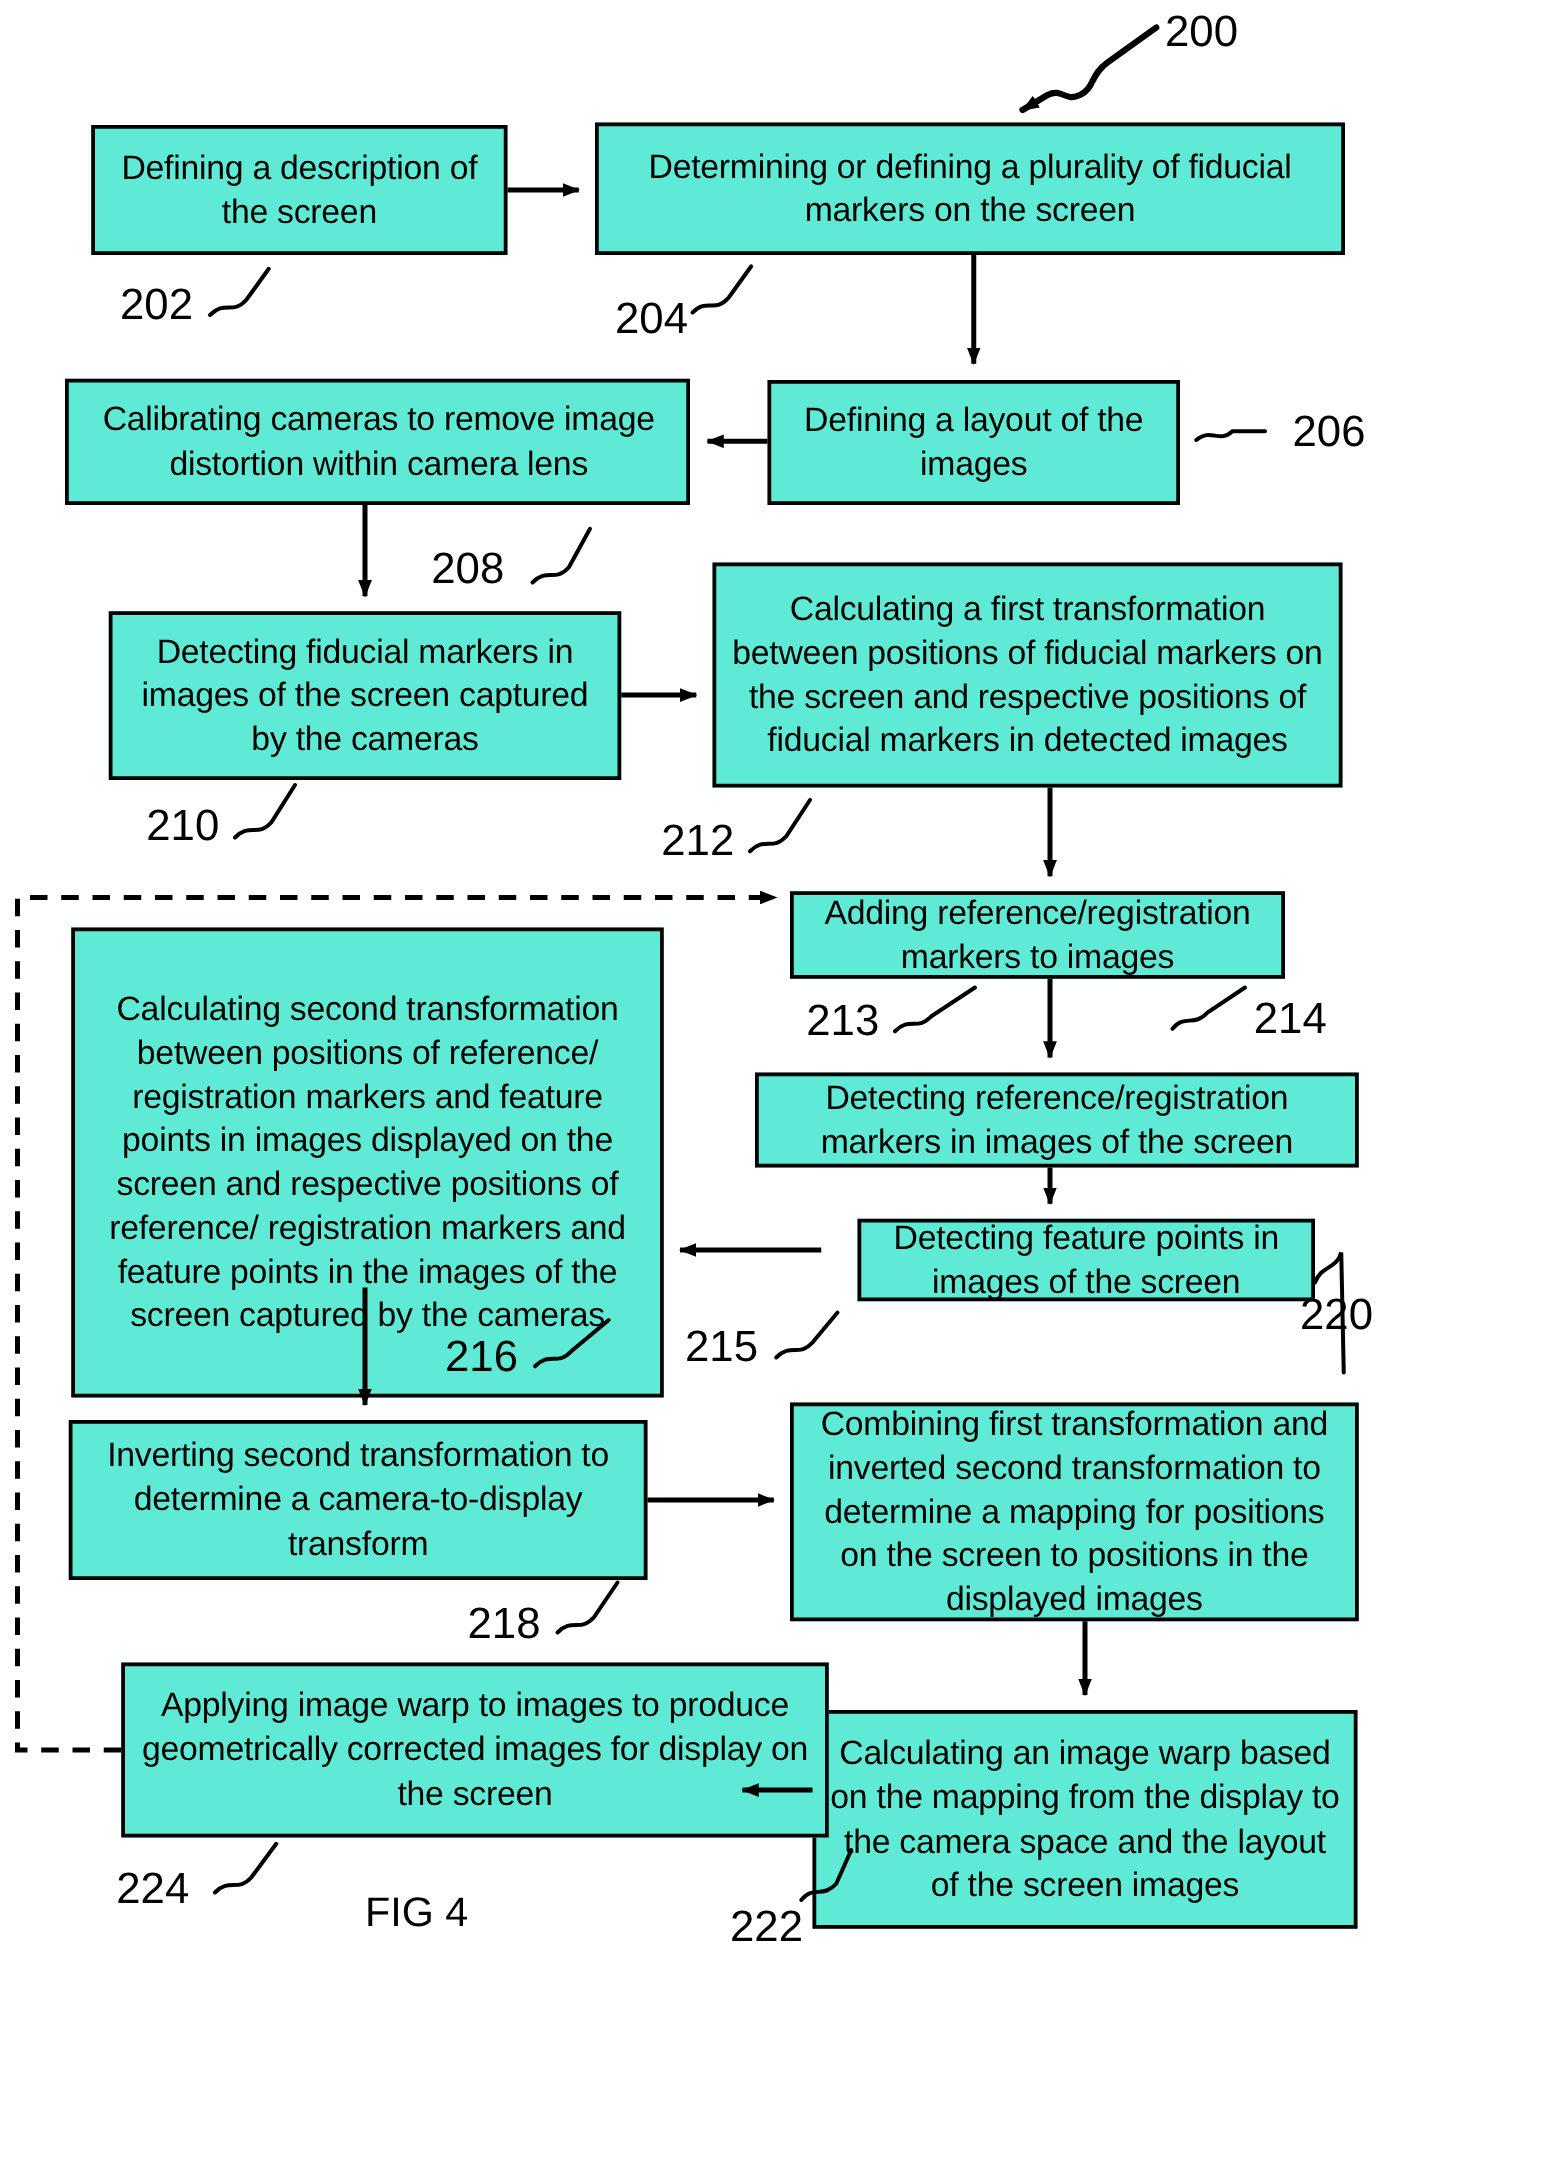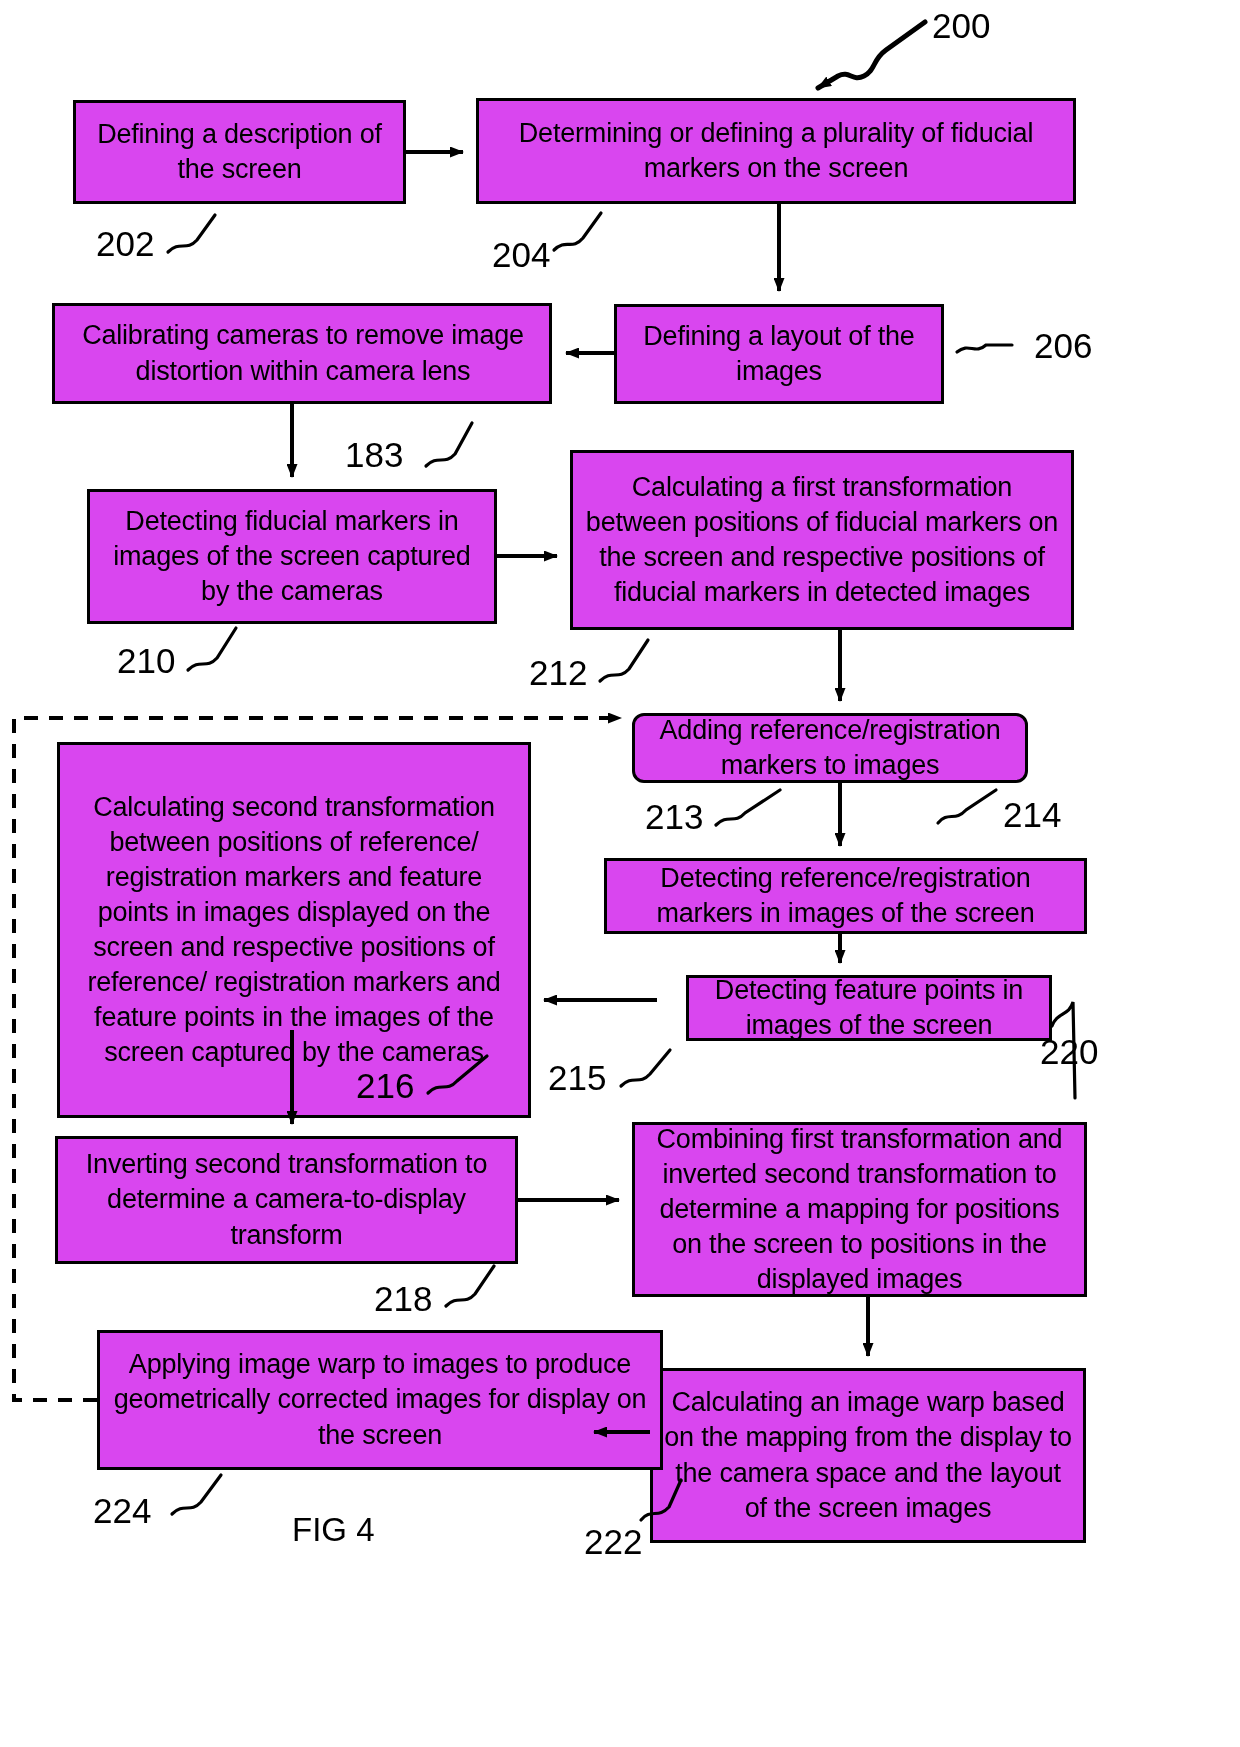--- a/index.html
+++ b/index.html
@@ -15,21 +15,21 @@
     position: relative;
     width: 1240px;
     height: 1747px;
     background: #ffffff;
     overflow: hidden;
   }
   .box {
     position: absolute;
     box-sizing: border-box;
     border: 3px solid #000000;
-    background: #d946ef;
+    background: #5eead4;
     display: flex;
     align-items: center;
     justify-content: center;
     text-align: center;
     font-size: 27px;
     line-height: 1.30;
     padding: 4px 8px;
     letter-spacing: -0.2px;
   }
   .box span {
@@ -80,21 +80,21 @@
   </div>
 
   <div class="box" style="left:570px; top:450px; width:504px; height:180px;">
     <span>Calculating a first transformation between positions of fiducial markers on the screen and respective positions of fiducial markers in detected images</span>
   </div>
 
   <div class="box" style="left:87px; top:489px; width:410px; height:135px;">
     <span>Detecting fiducial markers in images of the screen captured by the cameras</span>
   </div>
 
-  <div class="box" style="left:632px; top:713px; width:396px; height:70px;border-radius:12px;">
+  <div class="box" style="left:632px; top:713px; width:396px; height:70px;">
     <span>Adding reference/registration markers to images</span>
   </div>
 
   <div class="box" style="left:604px; top:858px; width:483px; height:76px;">
     <span>Detecting reference/registration markers in images of the screen</span>
   </div>
 
   <div class="box" style="left:686px; top:975px; width:366px; height:66px;align-items:center;">
     <span>Detecting feature points in images of the screen</span>
   </div>
@@ -115,21 +115,21 @@
     <span>Calculating an image warp based on the mapping from the display to the camera space and the layout of the screen images</span>
   </div>
 
   <div class="box" style="left:97px; top:1330px; width:566px; height:140px;">
     <span>Applying image warp to images to produce geometrically corrected images for display on the screen</span>
   </div>
 
   <div class="ref" style="left:96px; top:226px;">202</div>
   <div class="ref" style="left:492px; top:237px;">204</div>
   <div class="ref" style="left:1034px; top:328px;">206</div>
-  <div class="ref" style="left:345px; top:437px;">183</div>
+  <div class="ref" style="left:345px; top:437px;">208</div>
   <div class="ref" style="left:117px; top:643px;">210</div>
   <div class="ref" style="left:529px; top:655px;">212</div>
   <div class="ref" style="left:645px; top:799px;">213</div>
   <div class="ref" style="left:1003px; top:797px;">214</div>
   <div class="ref" style="left:548px; top:1060px;">215</div>
   <div class="ref" style="left:356px; top:1068px;">216</div>
   <div class="ref" style="left:374px; top:1281px;">218</div>
   <div class="ref" style="left:1040px; top:1034px;">220</div>
   <div class="ref" style="left:584px; top:1524px;">222</div>
   <div class="ref" style="left:93px; top:1493px;">224</div>

